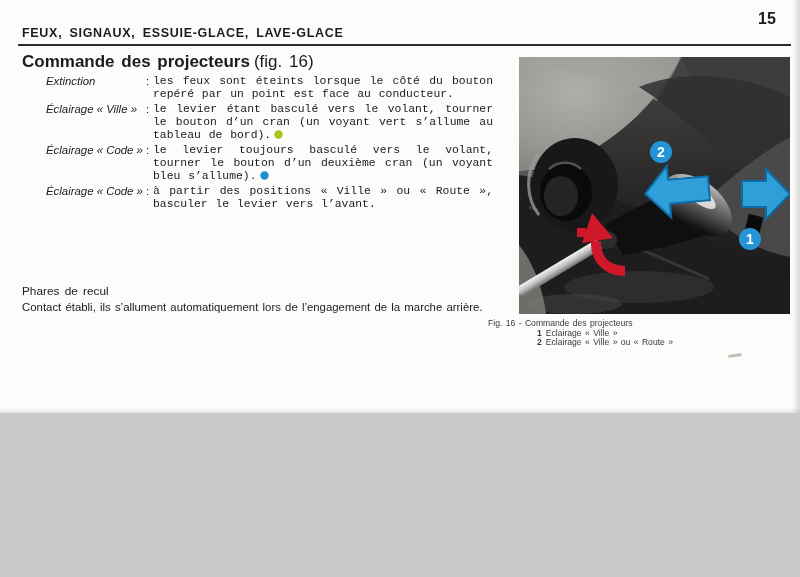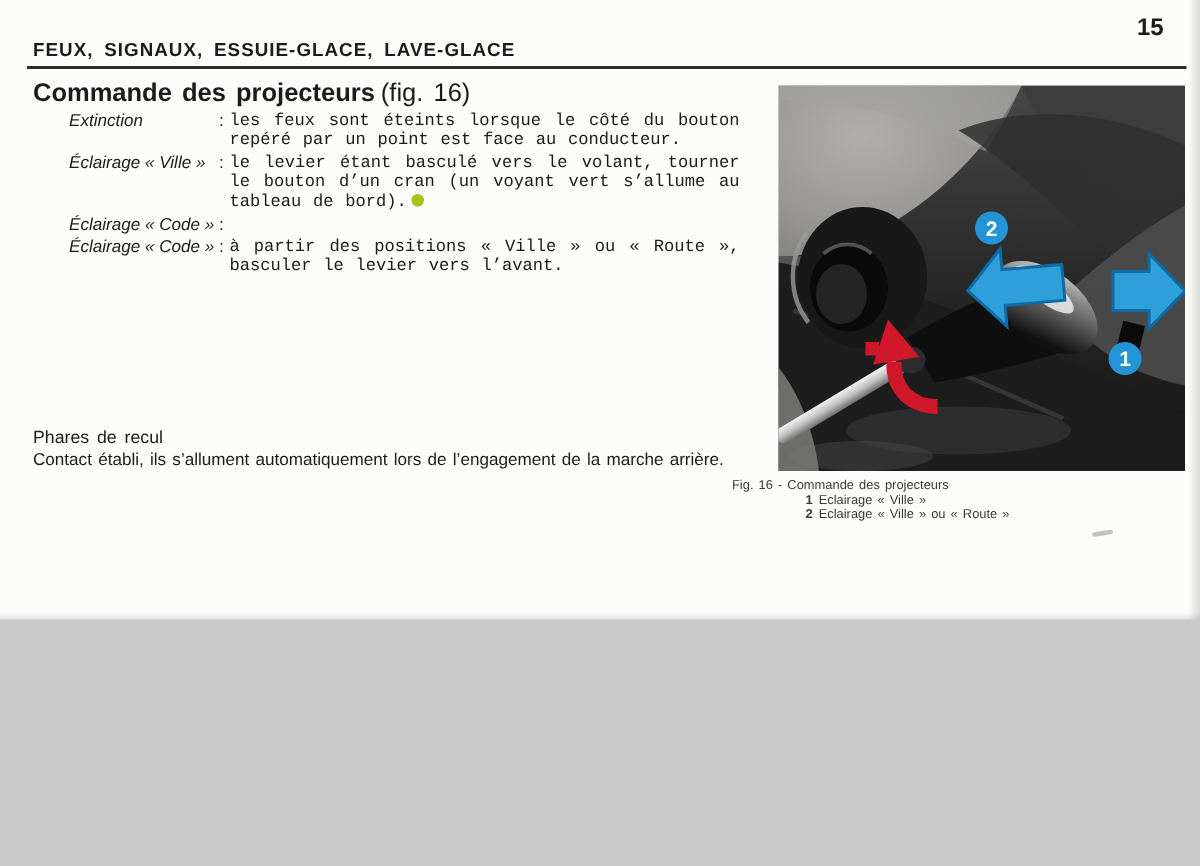--- a/index.html
+++ b/index.html
@@ -65,20 +65,23 @@
     <div class="entry">
       <div class="entry-label">Éclairage « Ville »</div>
       <div class="entry-colon">:</div>
       <div class="entry-text"><span>le levier étant basculé vers le volant, tourner le bouton d’un cran (un voyant vert s’allume au tableau de bord).</span><svg class="dot" width="9" height="9">
             <circle cx="4.5" cy="4.5" r="4.2" fill="#a6c41a"></circle>
           </svg></div>
     </div>
     <div class="entry">
       <div class="entry-label">Éclairage « Code »</div>
       <div class="entry-colon">:</div>
+      <div class="entry-text"><span>le levier toujours basculé vers le volant, tourner le bouton d’un deuxième cran (un voyant bleu s’allume).</span><svg class="dot" width="9" height="9">
+            <circle cx="4.5" cy="4.5" r="4.2" fill="#1f8fd4"></circle>
+          </svg></div>
     </div>
     <div class="entry">
       <div class="entry-label">Éclairage « Code »</div>
       <div class="entry-colon">:</div>
       <div class="entry-text"><span>à partir des positions « Ville » ou « Route », basculer le levier vers l’avant.</span></div>
     </div>
   </div>
 
   <div class="section2-title">Phares de recul</div>
   <div class="section2-body">Contact établi, ils s’allument automatiquement lors de l’engagement de la marche arrière.</div>

